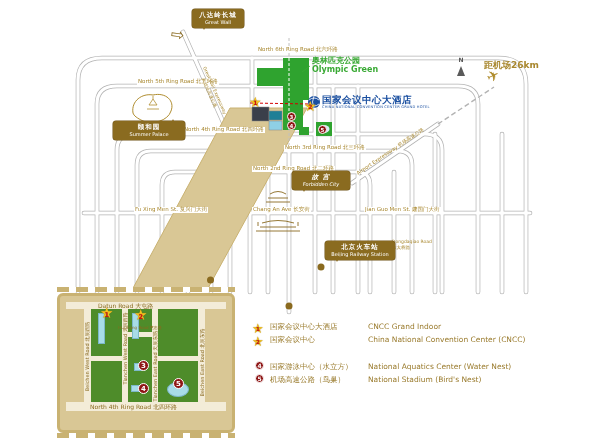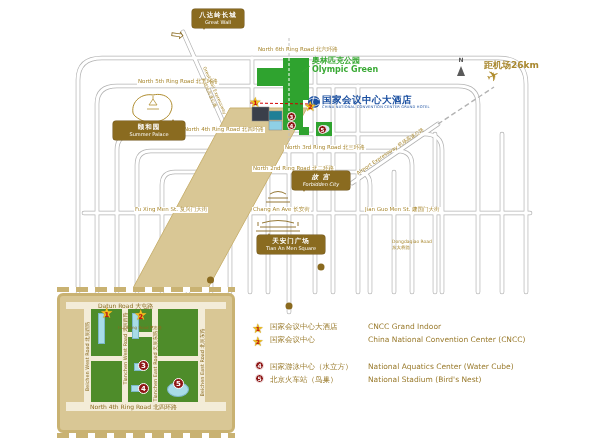--- a/index.html
+++ b/index.html
@@ -209,23 +209,23 @@
     <span class="en">Great Wall</span>
   </div>
   <div class="callout tail-tr" style="left:113px;top:121px;width:66px;">
     <span class="zh">颐和园</span>
     <span class="en">Summer Palace</span>
   </div>
   <div class="callout tail-b" style="left:292px;top:171px;width:52px;font-style:italic;">
     <span class="zh">故 宫</span>
     <span class="en">Forbidden City</span>
   </div>
-  <div class="callout tail-t" style="left:257px;top:235px;width:62px;">
-    <span class="zh">天安门广场</span>
-    <span class="en">Tian An Men Square</span>
+  <div class="callout tail-b" style="left:325px;top:241px;width:64px;">
+    <span class="zh">北京火车站</span>
+    <span class="en">Beijing Railway Station</span>
   </div>
 
   <div class="star" style="left:249px;top:95px;font-size:14px;">
     <span>★</span>
     <i class="num" style="font-size:6px;">1</i>
   </div>
   <div class="star" style="left:304px;top:99px;font-size:14px;">
     <span>★</span>
     <i class="num" style="font-size:6px;">2</i>
   </div>
@@ -293,21 +293,21 @@
     <span class="star" style="left:0;top:-2px;font-size:13px;">
       <span>★</span>
       <i class="num" style="font-size:5.5px;">2</i>
     </span>
     <span class="zh">国家会议中心</span>
     <span class="en">China National Convention Center (CNCC)</span>
   </div>
   <div class="legrow" style="top:360px;">
     <span class="cmark" style="left:3px;top:1px;width:9px;height:9px;font-size:6px;">4</span>
     <span class="zh">国家游泳中心（水立方）</span>
-    <span class="en">National Aquatics Center (Water Cube)</span>
+    <span class="en">National Aquatics Center (Water Nest)</span>
   </div>
   <div class="legrow" style="top:373px;">
     <span class="cmark" style="left:3px;top:1px;width:9px;height:9px;font-size:6px;">5</span>
-    <span class="zh">北京火车站（鸟巢）</span>
+    <span class="zh">机场高速公路（鸟巢）</span>
     <span class="en">National Stadium (Bird's Nest)</span>
   </div>
 
 </div>
 
 </body></html>

